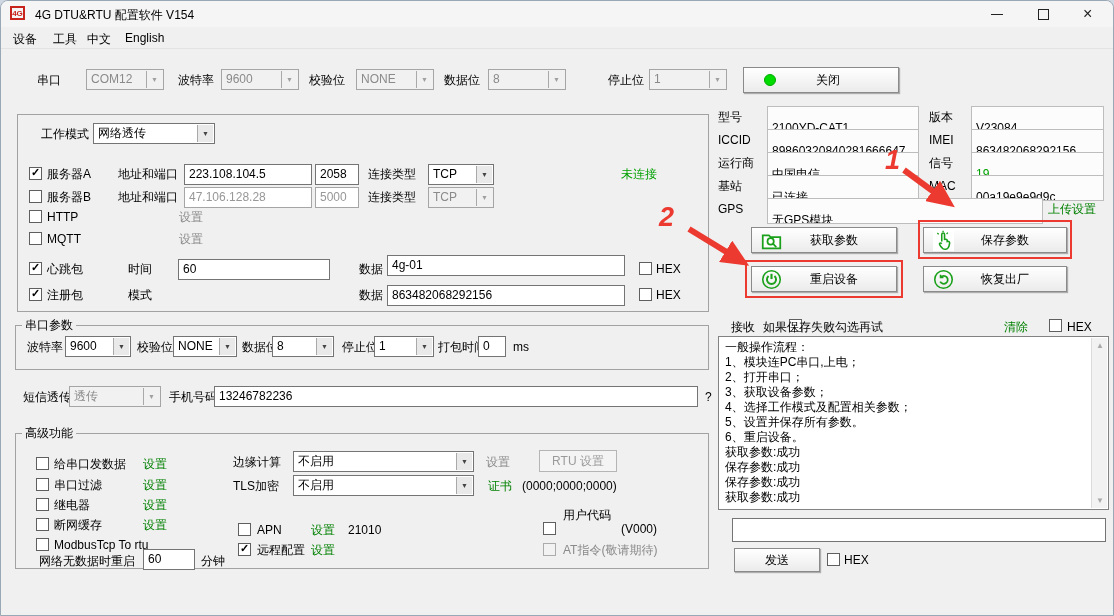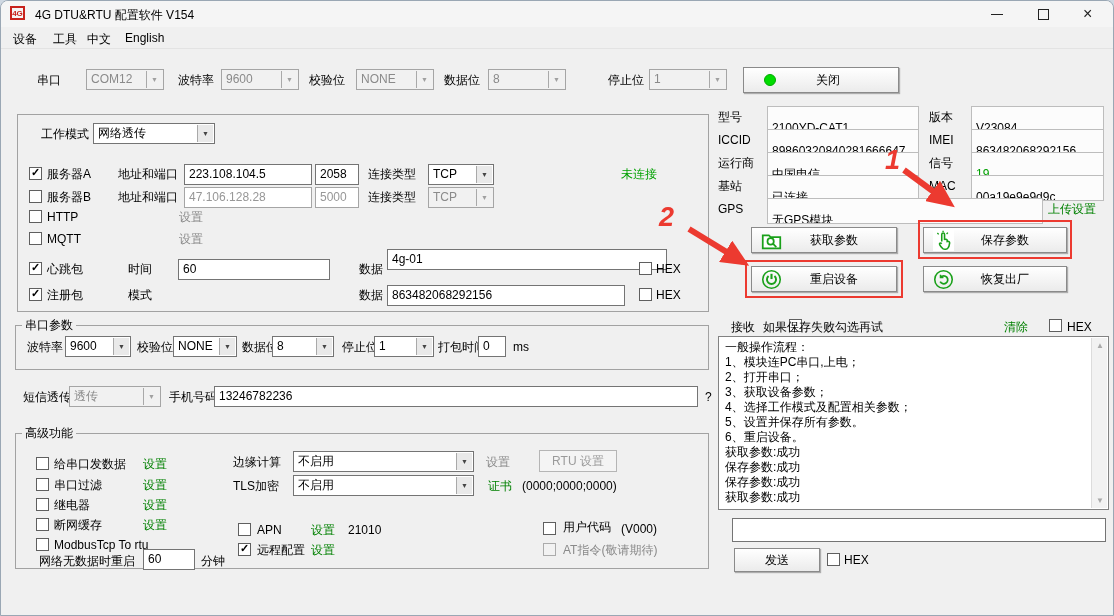--- a/index.html
+++ b/index.html
@@ -136,21 +136,21 @@
 
   <span class="cb" style="left:28px;top:231px;"></span>
   <div class="lbl" style="left:46px;top:228px;">MQTT</div>
   <div class="lbl gray" style="left:178px;top:228px;">设置</div>
 
   <span class="cb checked" style="left:28px;top:261px;"></span>
   <div class="lbl" style="left:46px;top:258px;">心跳包</div>
   <div class="lbl" style="left:127px;top:258px;">时间</div>
   <div class="tinput" style="left:177px;top:258px;width:152px;">60</div>
   <div class="lbl" style="left:358px;top:258px;">数据</div>
-  <div class="tinput" style="left:386px;top:248px;width:280px;">4g-01</div>
+  <div class="tinput" style="left:386px;top:254px;width:238px;">4g-01</div>
   <span class="cb" style="left:638px;top:261px;"></span>
   <div class="lbl" style="left:655px;top:258px;">HEX</div>
 
   <span class="cb checked" style="left:28px;top:287px;"></span>
   <div class="lbl" style="left:46px;top:284px;">注册包</div>
   <div class="lbl" style="left:127px;top:284px;">模式</div>
   <div class="lbl" style="left:358px;top:284px;">数据</div>
   <div class="tinput" style="left:386px;top:284px;width:238px;">863482068292156</div>
   <span class="cb" style="left:638px;top:287px;"></span>
   <div class="lbl" style="left:655px;top:284px;">HEX</div>
@@ -223,21 +223,21 @@
 
   <span class="cb" style="left:237px;top:522px;"></span>
   <div class="lbl" style="left:256px;top:519px;">APN</div>
   <div class="glink" style="left:310px;top:519px;">设置</div>
   <div class="lbl" style="left:347px;top:519px;">21010</div>
   <span class="cb checked" style="left:237px;top:542px;"></span>
   <div class="lbl" style="left:256px;top:539px;">远程配置</div>
   <div class="glink" style="left:310px;top:539px;">设置</div>
 
   <span class="cb" style="left:542px;top:521px;"></span>
-  <div class="lbl" style="left:562px;top:516px;">用户代码</div>
+  <div class="lbl" style="left:562px;top:504px;">用户代码</div>
   <div class="lbl" style="left:620px;top:518px;">(V000)</div>
   <span class="cb dis" style="left:542px;top:542px;"></span>
   <div class="lbl gray" style="left:562px;top:539px;">AT指令(敬请期待)</div>
 
   <div class="lbl" style="left:717px;top:106px;">型号</div>
   <div class="info" style="left:766px;top:105px;width:152px;">2100YD-CAT1</div>
   <div class="lbl" style="left:928px;top:106px;">版本</div>
   <div class="info" style="left:970px;top:105px;width:133px;">V23084</div>
 
   <div class="lbl" style="left:717px;top:129px;">ICCID</div>

